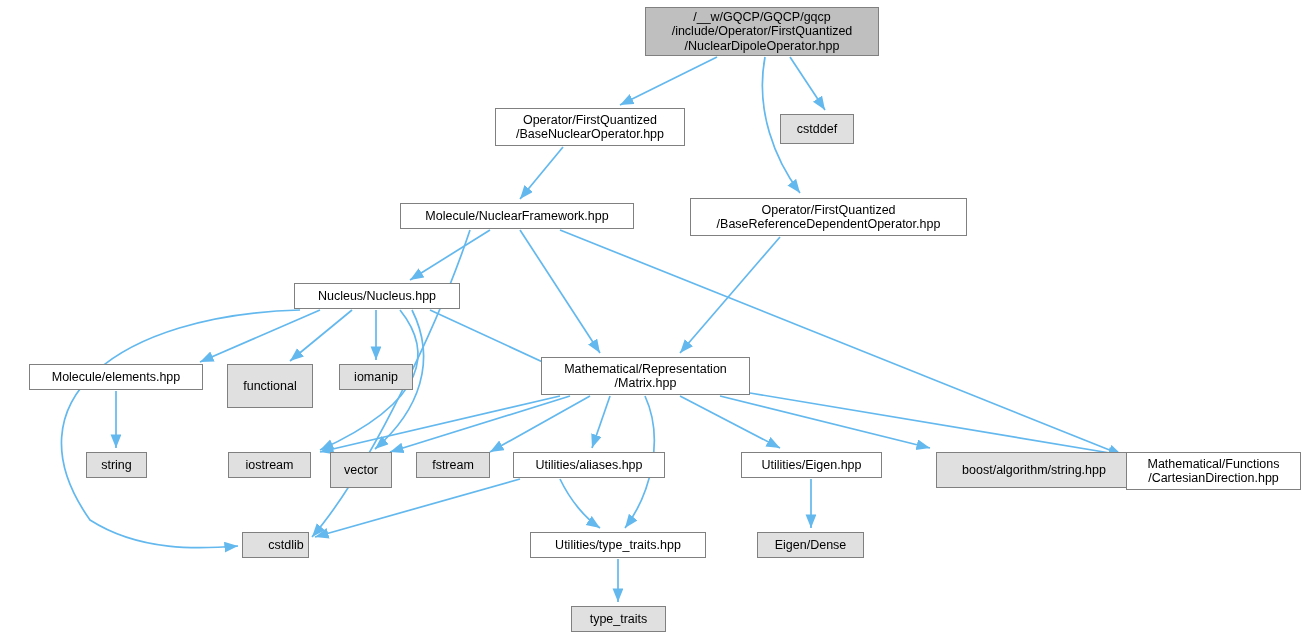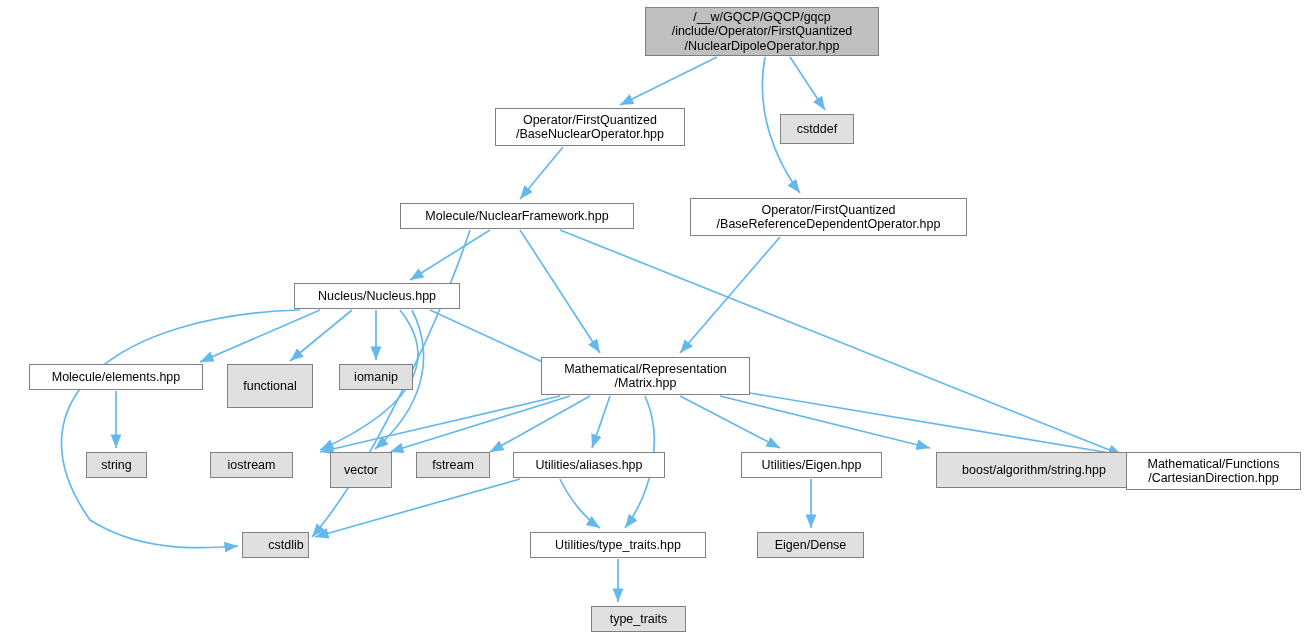--- a/index.html
+++ b/index.html
@@ -101,26 +101,26 @@
       <div class="node proj" style="left: 400px; top: 203px; width: 234px; height: 26px;">Molecule/NuclearFramework.hpp</div>
       <div class="node proj" style="left: 690px; top: 198px; width: 277px; height: 38px;">Operator/FirstQuantized
 /BaseReferenceDependentOperator.hpp</div>
       <div class="node proj" style="left: 294px; top: 283px; width: 166px; height: 26px;">Nucleus/Nucleus.hpp</div>
       <div class="node proj" style="left: 541px; top: 357px; width: 209px; height: 38px;">Mathematical/Representation
 /Matrix.hpp</div>
       <div class="node proj" style="left: 29px; top: 364px; width: 174px; height: 26px;">Molecule/elements.hpp</div>
       <div class="node sys" style="left: 227px; top: 364px; width: 86px; height: 44px;">functional</div>
       <div class="node sys" style="left: 339px; top: 364px; width: 74px; height: 26px;">iomanip</div>
       <div class="node sys" style="left: 86px; top: 452px; width: 61px; height: 26px;">string</div>
-      <div class="node sys" style="left: 210px; top: 452px; width: 83px; height: 26px;">iostream</div>
+      <div class="node sys" style="left: 228px; top: 452px; width: 83px; height: 26px;">iostream</div>
       <div class="node sys" style="left: 330px; top: 452px; width: 62px; height: 36px;">vector</div>
       <div class="node sys" style="left: 416px; top: 452px; width: 74px; height: 26px;">fstream</div>
       <div class="node proj" style="left: 513px; top: 452px; width: 152px; height: 26px;">Utilities/aliases.hpp</div>
       <div class="node proj" style="left: 741px; top: 452px; width: 141px; height: 26px;">Utilities/Eigen.hpp</div>
       <div class="node sys" style="left: 936px; top: 452px; width: 196px; height: 36px;">boost/algorithm/string.hpp</div>
       <div class="node proj" style="left: 1126px; top: 452px; width: 175px; height: 38px;">Mathematical/Functions
 /CartesianDirection.hpp</div>
       <div class="node sys" style="left: 242px; top: 532px; width: 67px; height: 26px; padding-left: 27px;">cstdlib</div>
       <div class="node proj" style="left: 530px; top: 532px; width: 176px; height: 26px;">Utilities/type_traits.hpp</div>
       <div class="node sys" style="left: 757px; top: 532px; width: 107px; height: 26px;">Eigen/Dense</div>
-      <div class="node sys" style="left: 571px; top: 606px; width: 95px; height: 26px; margin-left: 20px;">type_traits</div>
+      <div class="node sys" style="left: 571px; top: 606px; width: 95px; height: 26px;">type_traits</div>
     </div>
 </div>
 
 </body></html>

